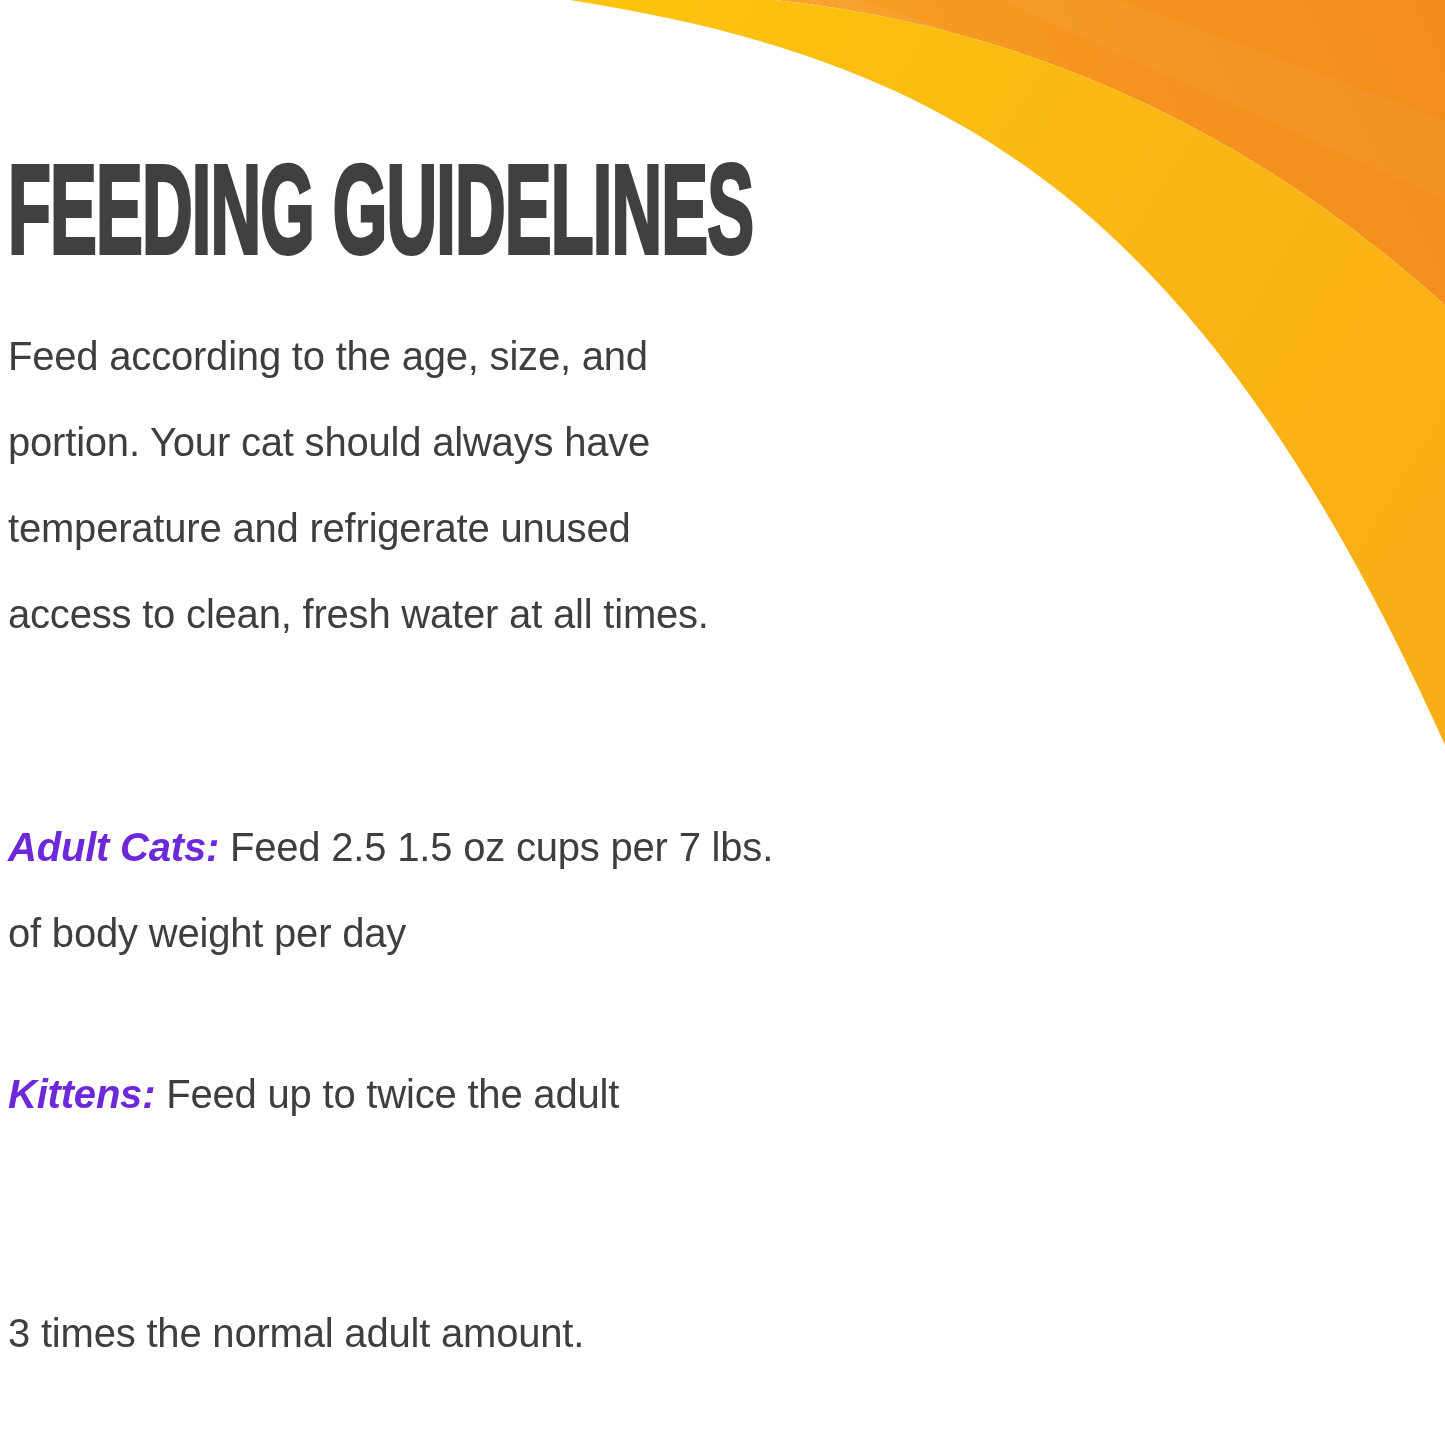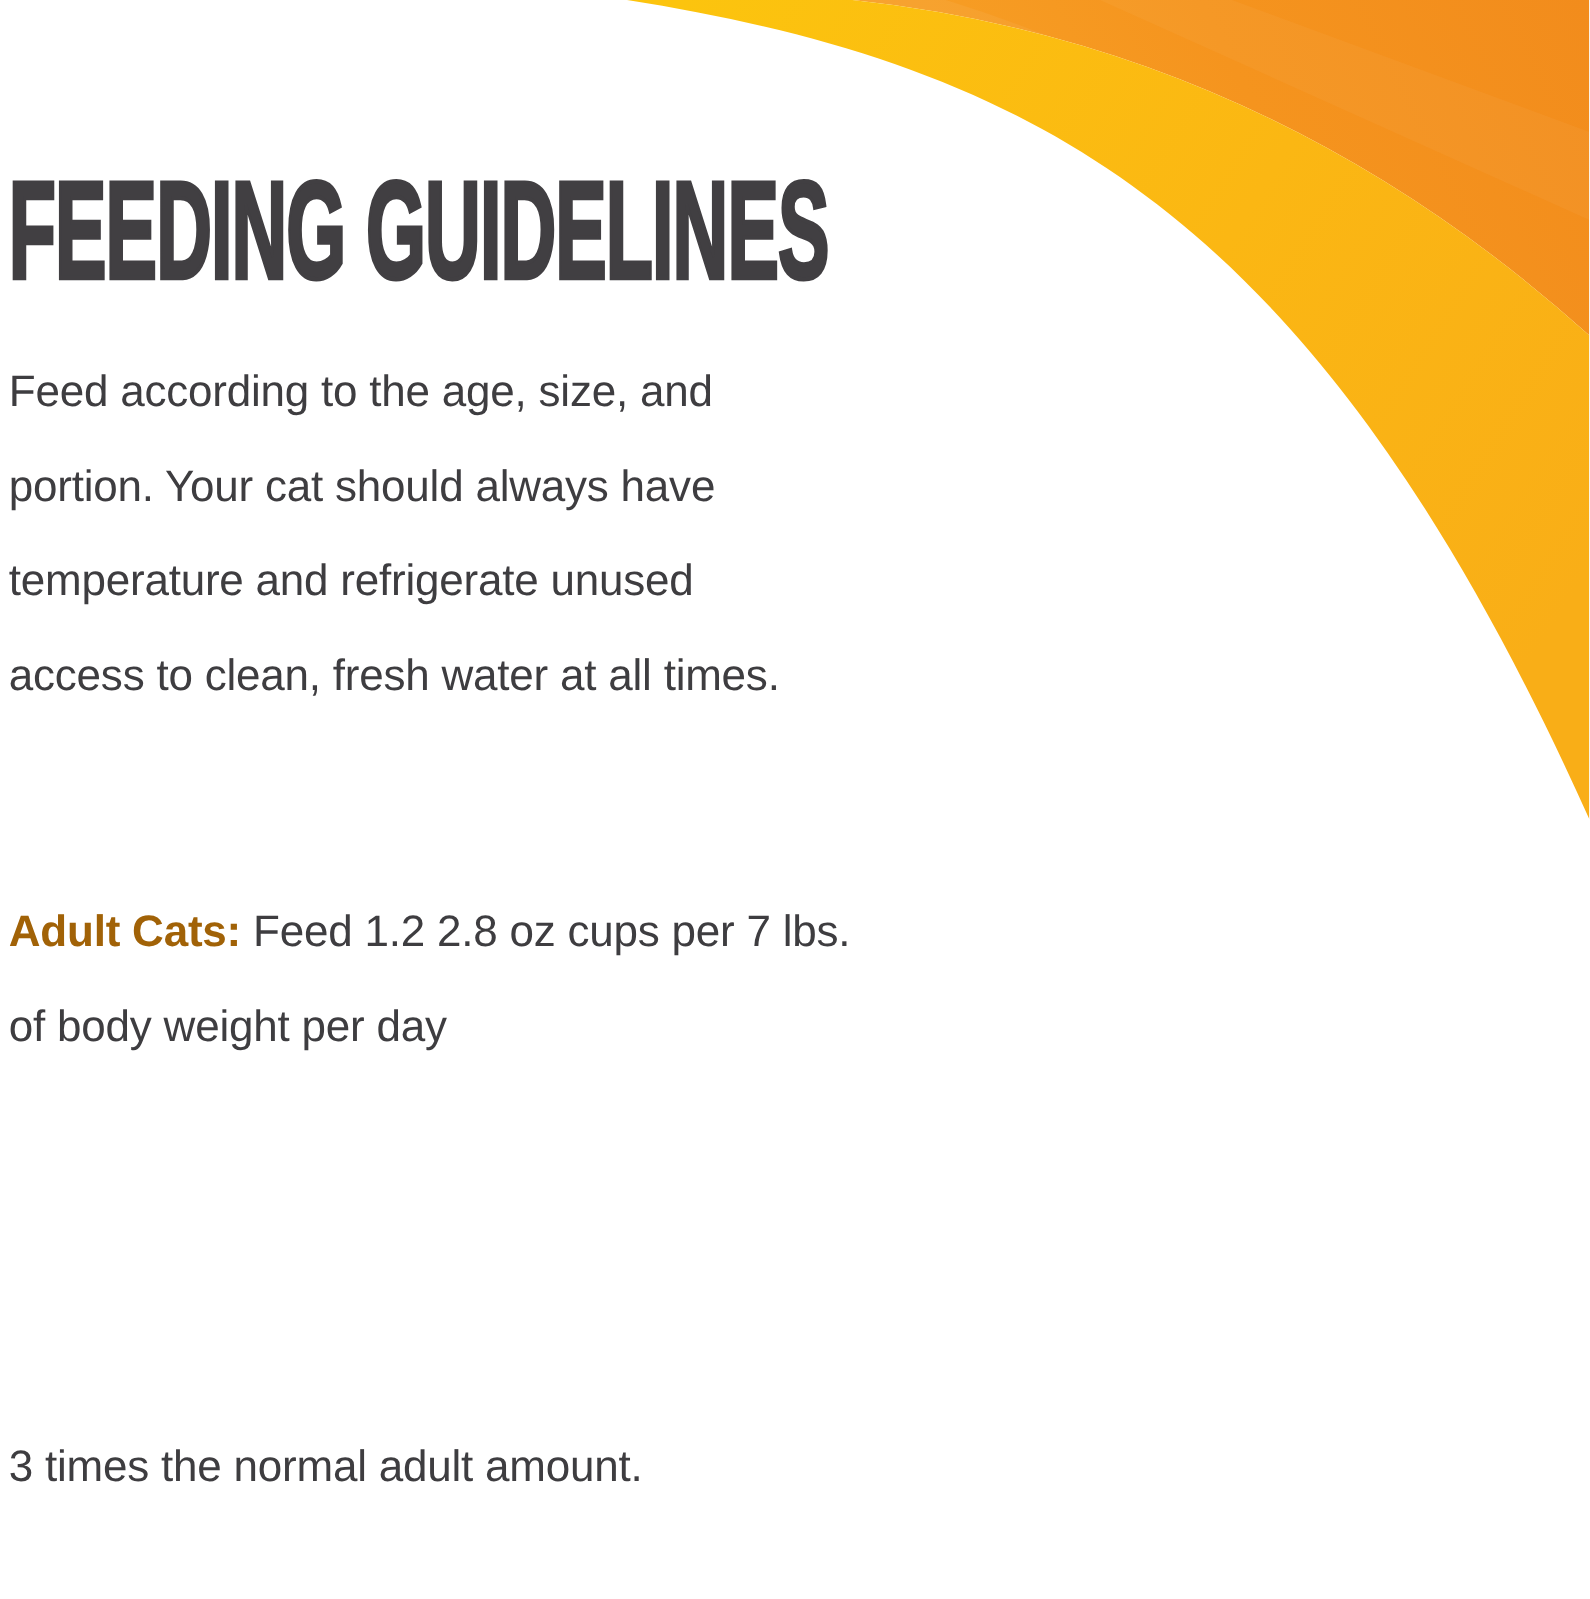--- a/index.html
+++ b/index.html
@@ -40,21 +40,21 @@
     position: absolute;
     left: 8px;
     margin: 0;
     font-size: 40px;
     line-height: 86px;
     font-weight: 400;
     letter-spacing: -0.005em;
     color: #3e3d40;
   }
   .line { display: block; white-space: pre; }
-  .lead { font-weight: 700; color: #a16207; }
+  .lead { font-weight: 700; color: #6d28d9; font-style: italic; }
   .intro-block    { top: 313px;  }
   .adult-block    { top: 804px;  }
   .kittens-block  { top: 1051px; }
   .pregnant-block { top: 1290px; }
 </style>
 </head>
 <body>
 
 <div class="page">
 
@@ -83,24 +83,25 @@
   <h1 class="title"><span class="title-inner">FEEDING GUIDELINES</span></h1>
 
   <p class="body-block intro-block">
     <span class="line">Feed according to the age, size, and</span>
     <span class="line">portion. Your cat should always have</span>
     <span class="line">temperature and refrigerate unused</span>
     <span class="line">access to clean, fresh water at all times.</span>
   </p>
 
   <p class="body-block adult-block">
-    <span class="line"><strong class="lead">Adult Cats:</strong><span> Feed 1.2 2.8 oz cups per 7 lbs.</span></span>
+    <span class="line"><strong class="lead">Adult Cats:</strong><span> Feed 2.5 1.5 oz cups per 7 lbs.</span></span>
     <span class="line">of body weight per day</span>
   </p>
 
   <p class="body-block kittens-block">
+    <span class="line"><strong class="lead">Kittens:</strong><span> Feed up to twice the adult</span></span>
   </p>
 
   <p class="body-block pregnant-block">
     <span class="line">3 times the normal adult amount.</span>
   </p>
 
 </div>
 
 </body></html>

